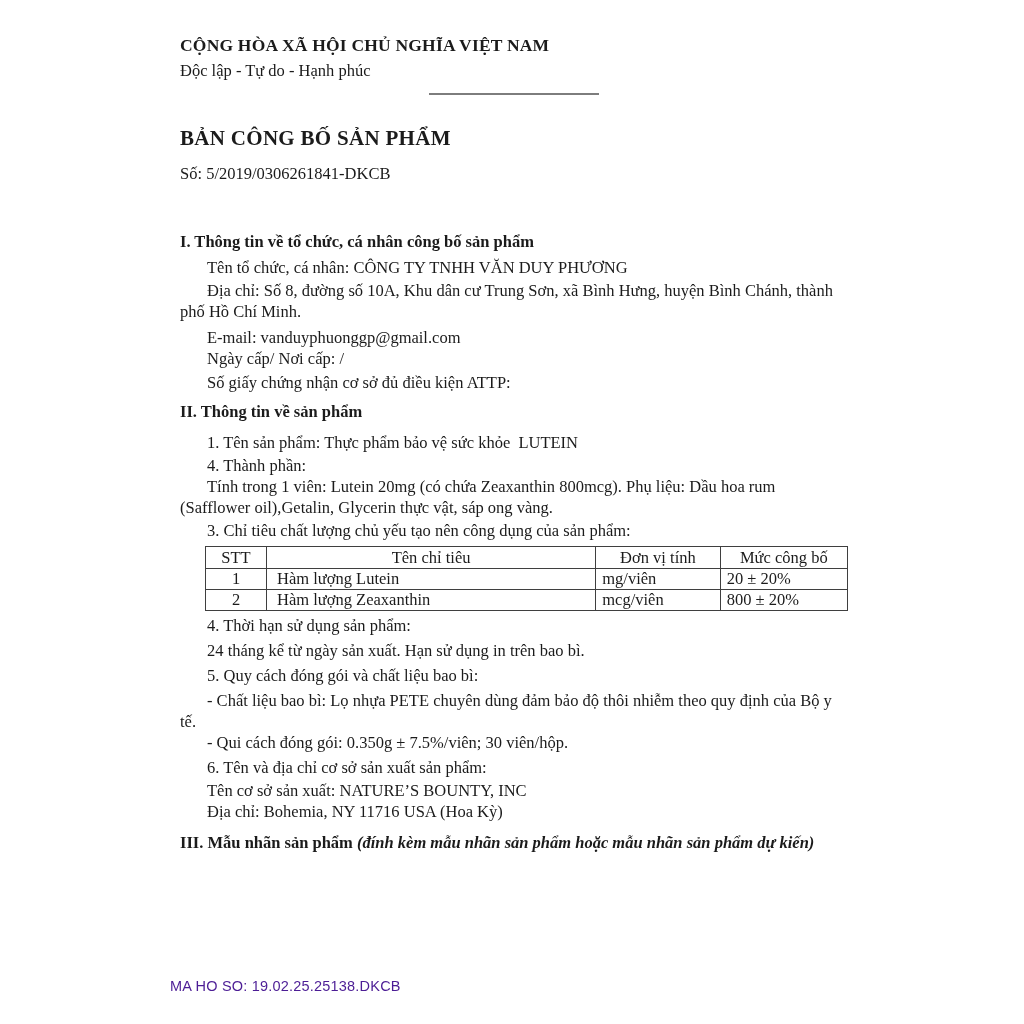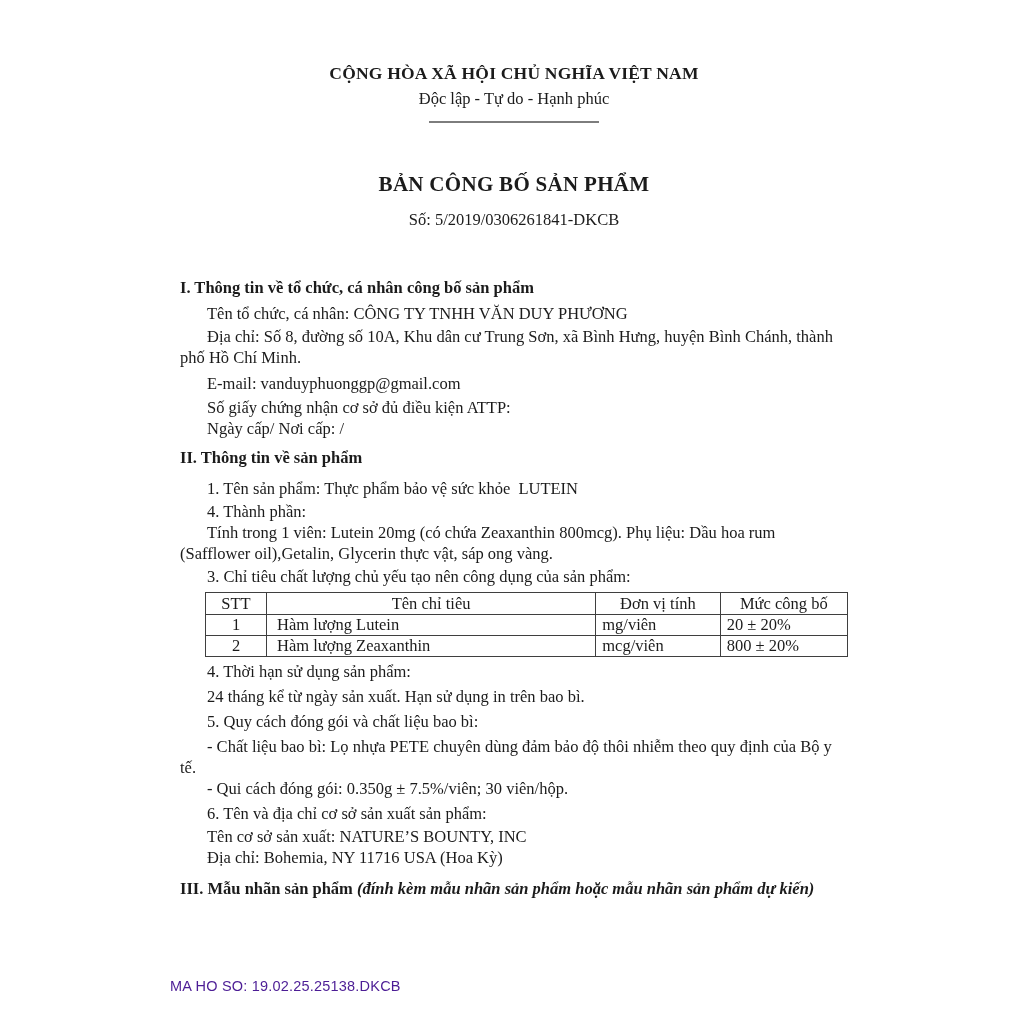--- a/index.html
+++ b/index.html
@@ -7,25 +7,25 @@
     width: 1024px; height: 1024px;
     background: #ffffff;
     font-family: "Liberation Serif", "DejaVu Serif", serif;
     color: #1b1b1b;
     -webkit-font-smoothing: antialiased;
   }
   .page { position: relative; width: 1024px; height: 1024px; overflow: hidden; background:#fff; }
   .content { position: absolute; left: 180px; top: 0; width: 668px; }
 
   
-  .doc-header { text-align: center; padding-top: 62px; }
+  .doc-header { padding-top: 34px; }
   .national-title { font-weight: bold; font-size: 17.5px; line-height: 22px; letter-spacing: .2px; }
   .motto { font-size: 16.5px; line-height: 22px; margin-top: 4px; }
   .sep-line { width: 170px; height: 0; border-top: 2px solid #7d7d7d; margin: 11px auto 0 auto; }
-  .doc-title { font-size: 21px; font-weight: bold; line-height: 26px; margin-top: 48px; letter-spacing: .3px; }
+  .doc-title { font-size: 21px; font-weight: bold; line-height: 26px; margin-top: 30px; letter-spacing: .3px; }
   .doc-number { font-size: 16.5px; line-height: 22px; margin-top: 12px; }
 
   
   p { margin: 0; font-size: 16.5px; line-height: 21px; }
   .sec-heading { font-weight: bold; }
   .ind { text-indent: 27px; }
   .pre { white-space: pre-wrap; }
 
   .mt2 { margin-top: 2px; } .mt3 { margin-top: 3px; } .mt4 { margin-top: 4px; }
   .mt5 { margin-top: 5px; } .mt8 { margin-top: 8px; } .mt10 { margin-top: 10px; } .mt34 { margin-top: 46px; }
@@ -76,22 +76,22 @@
       <div class="motto">Độc lập - Tự do - Hạnh phúc</div>
       <div class="sep-line"></div>
       <div class="doc-title">BẢN CÔNG BỐ SẢN PHẨM</div>
       <div class="doc-number">Số: 5/2019/0306261841-DKCB</div>
     </div>
 
     <p class="sec-heading mt34">I. Thông tin về tổ chức, cá nhân công bố sản phẩm</p>
     <p class="ind mt5">Tên tổ chức, cá nhân: CÔNG TY TNHH VĂN DUY PHƯƠNG</p>
     <p class="ind mt2">Địa chỉ: Số 8, đường số 10A, Khu dân cư Trung Sơn, xã Bình Hưng, huyện Bình Chánh, thành phố Hồ Chí Minh.</p>
     <p class="ind mt5">E-mail: vanduyphuonggp@gmail.com</p>
+    <p class="ind">Ngày cấp/ Nơi cấp: /</p>
     <p class="ind mt3">Số giấy chứng nhận cơ sở đủ điều kiện ATTP:</p>
-    <p class="ind">Ngày cấp/ Nơi cấp: /</p>
 
     <p class="sec-heading mt8">II. Thông tin về sản phẩm</p>
     <p class="ind mt10 pre">1. Tên sản phẩm: Thực phẩm bảo vệ sức khỏe  LUTEIN</p>
     <p class="ind mt2">4. Thành phần:</p>
     <p class="ind">Tính trong 1 viên: Lutein 20mg (có chứa Zeaxanthin 800mcg). Phụ liệu: Dầu hoa rum (Safflower oil),Getalin, Glycerin thực vật, sáp ong vàng.</p>
     <p class="ind mt2">3. Chỉ tiêu chất lượng chủ yếu tạo nên công dụng của sản phẩm:</p>
 
     <table class="spec-table">
       <thead>
         <tr>

